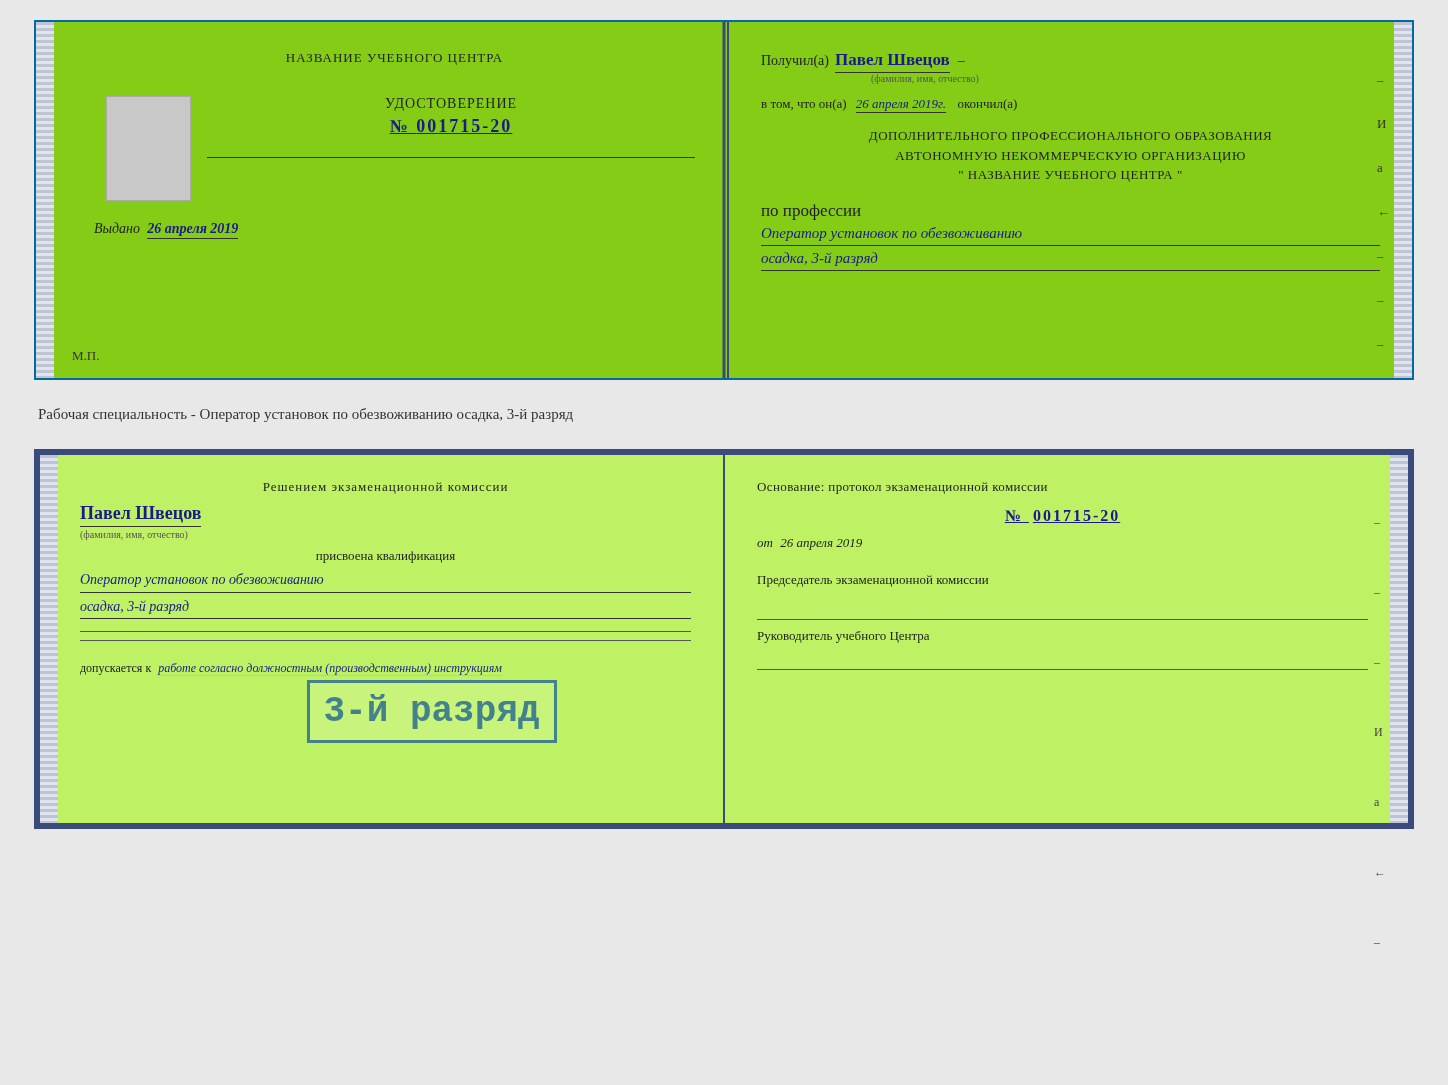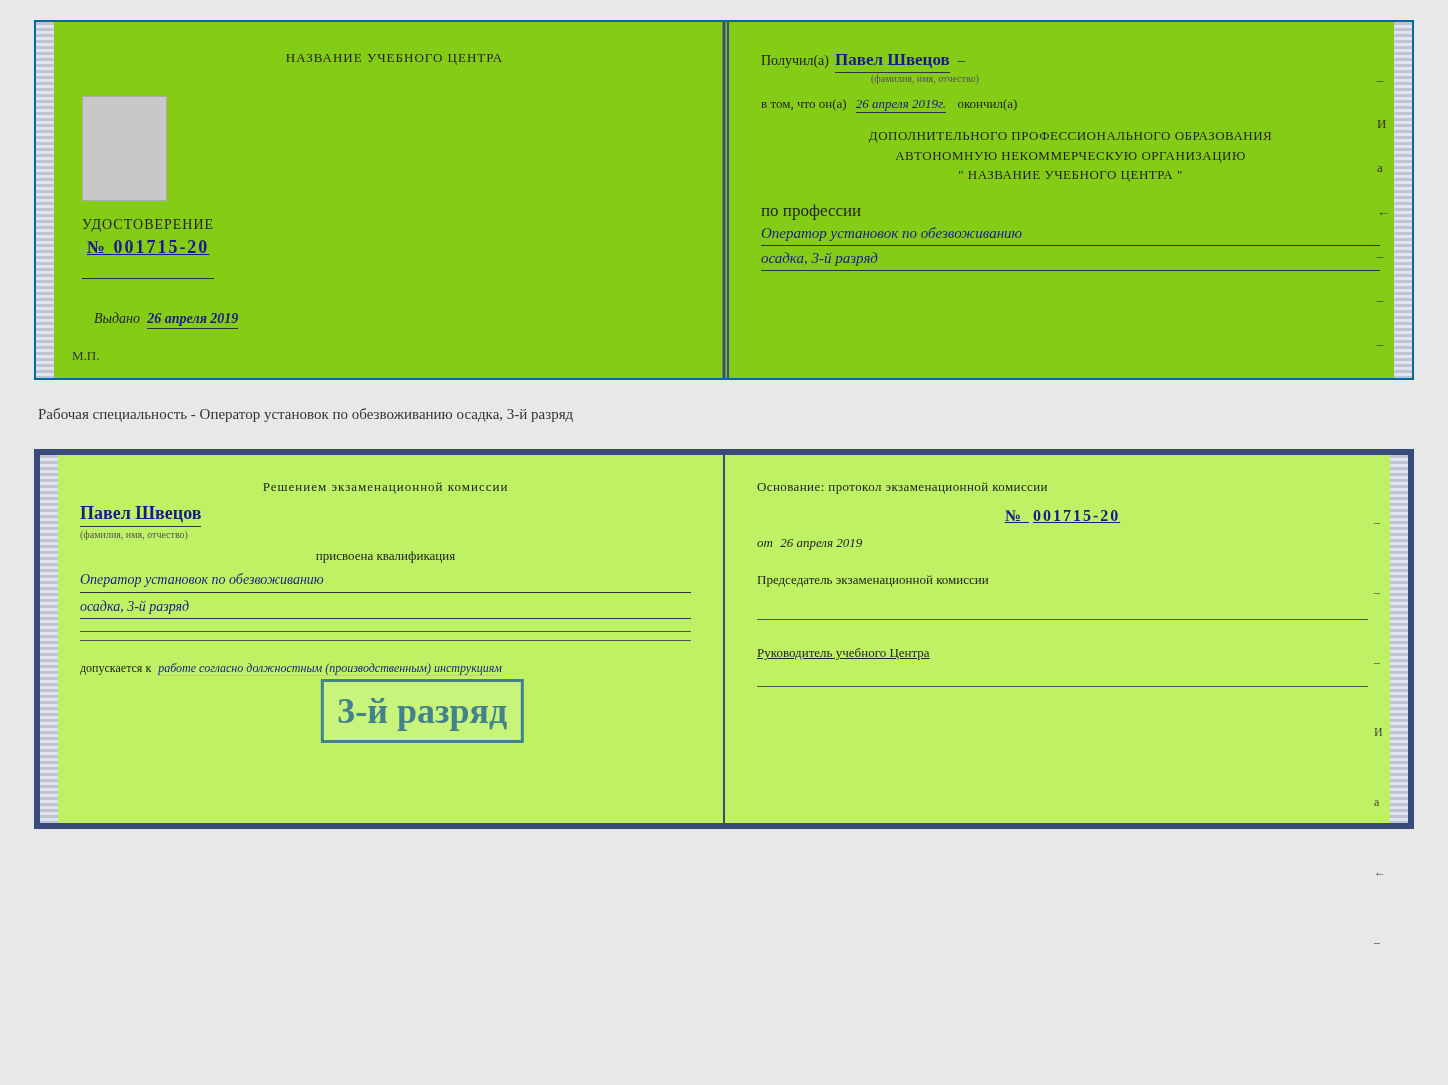--- a/index.html
+++ b/index.html
@@ -86,22 +86,21 @@
       text-transform: uppercase;
       color: #222;
       margin-bottom: 30px;
       margin-left: 18px;
     }
 
     .cert-area {
       display: flex;
       align-items: flex-start;
       gap: 16px;
-      margin-left: 6px;
-      flex-direction: column;
+      margin-left: 30px;
     }
 
     .photo-box {
       width: 85px;
       height: 105px;
       background: #c8c8c8;
       border: 1px solid #aaa;
       flex-shrink: 0;
     }
 
@@ -356,21 +355,21 @@
     .stamp {
       position: absolute;
       bottom: 80px;
       left: 50%;
       transform: translateX(-30%);
       border: 3px solid #1a5c9a;
       padding: 8px 14px;
       color: #1a5c9a;
       font-size: 36px;
       font-weight: bold;
-      font-family: Liberation Serif, serif;
+      font-family: Liberation Mono, monospace;
       opacity: 0.75;
       white-space: nowrap;
       background: rgba(255,255,255,0.2);
       z-index: 10;
     }
 
     
     .osnov-text {
       font-size: 13px;
       color: #222;
@@ -555,21 +554,21 @@
       </div>
 
       <div class="from-date">
         <span>от</span>
         <span style="font-style:italic; margin-left:4px;">26 апреля 2019</span>
       </div>
 
       <div class="chairman-text">Председатель экзаменационной комиссии</div>
       <div class="sig-line"></div>
 
-      <div class="head-text" style="margin-top:24px;text-decoration:underline;">Руководитель учебного Центра</div>
+      <div class="head-text" style="margin-top:7px;">Руководитель учебного Центра</div>
       <div class="sig-line"></div>
 
       <div class="right-edge-marks">
         <span>–</span>
         <span>–</span>
         <span>–</span>
         <span>И</span>
         <span>а</span>
         <span>←</span>
         <span>–</span>

